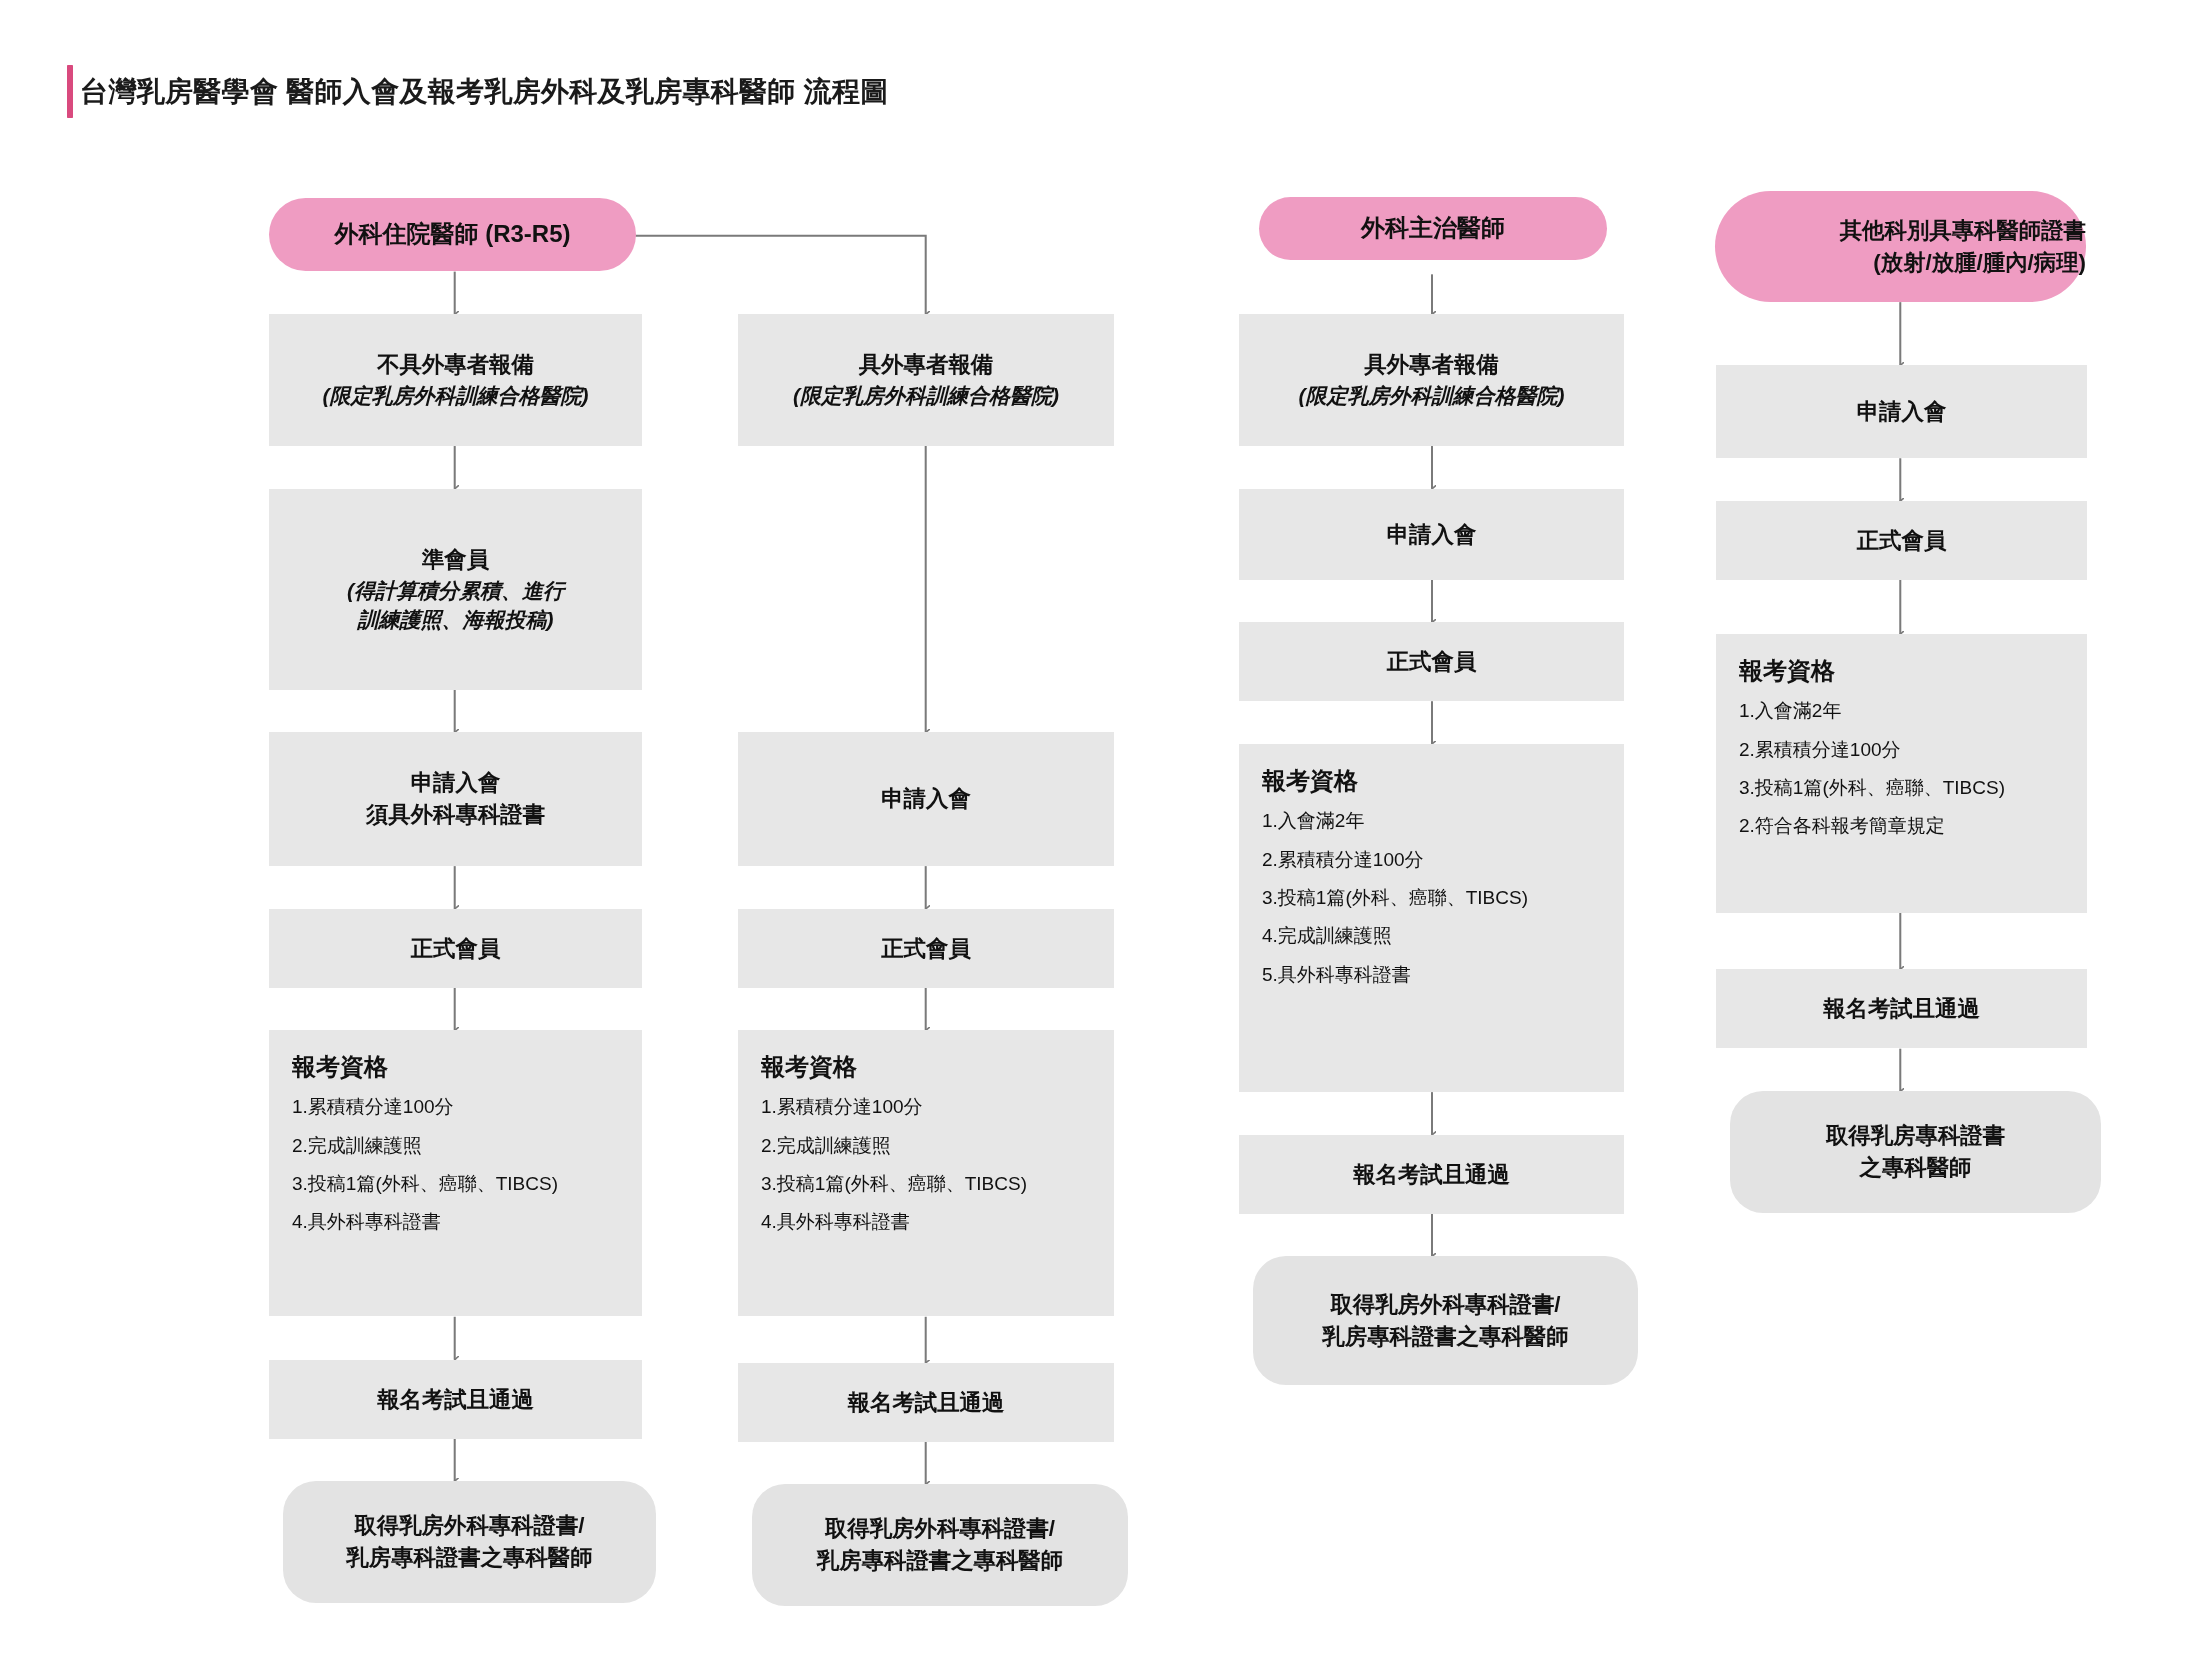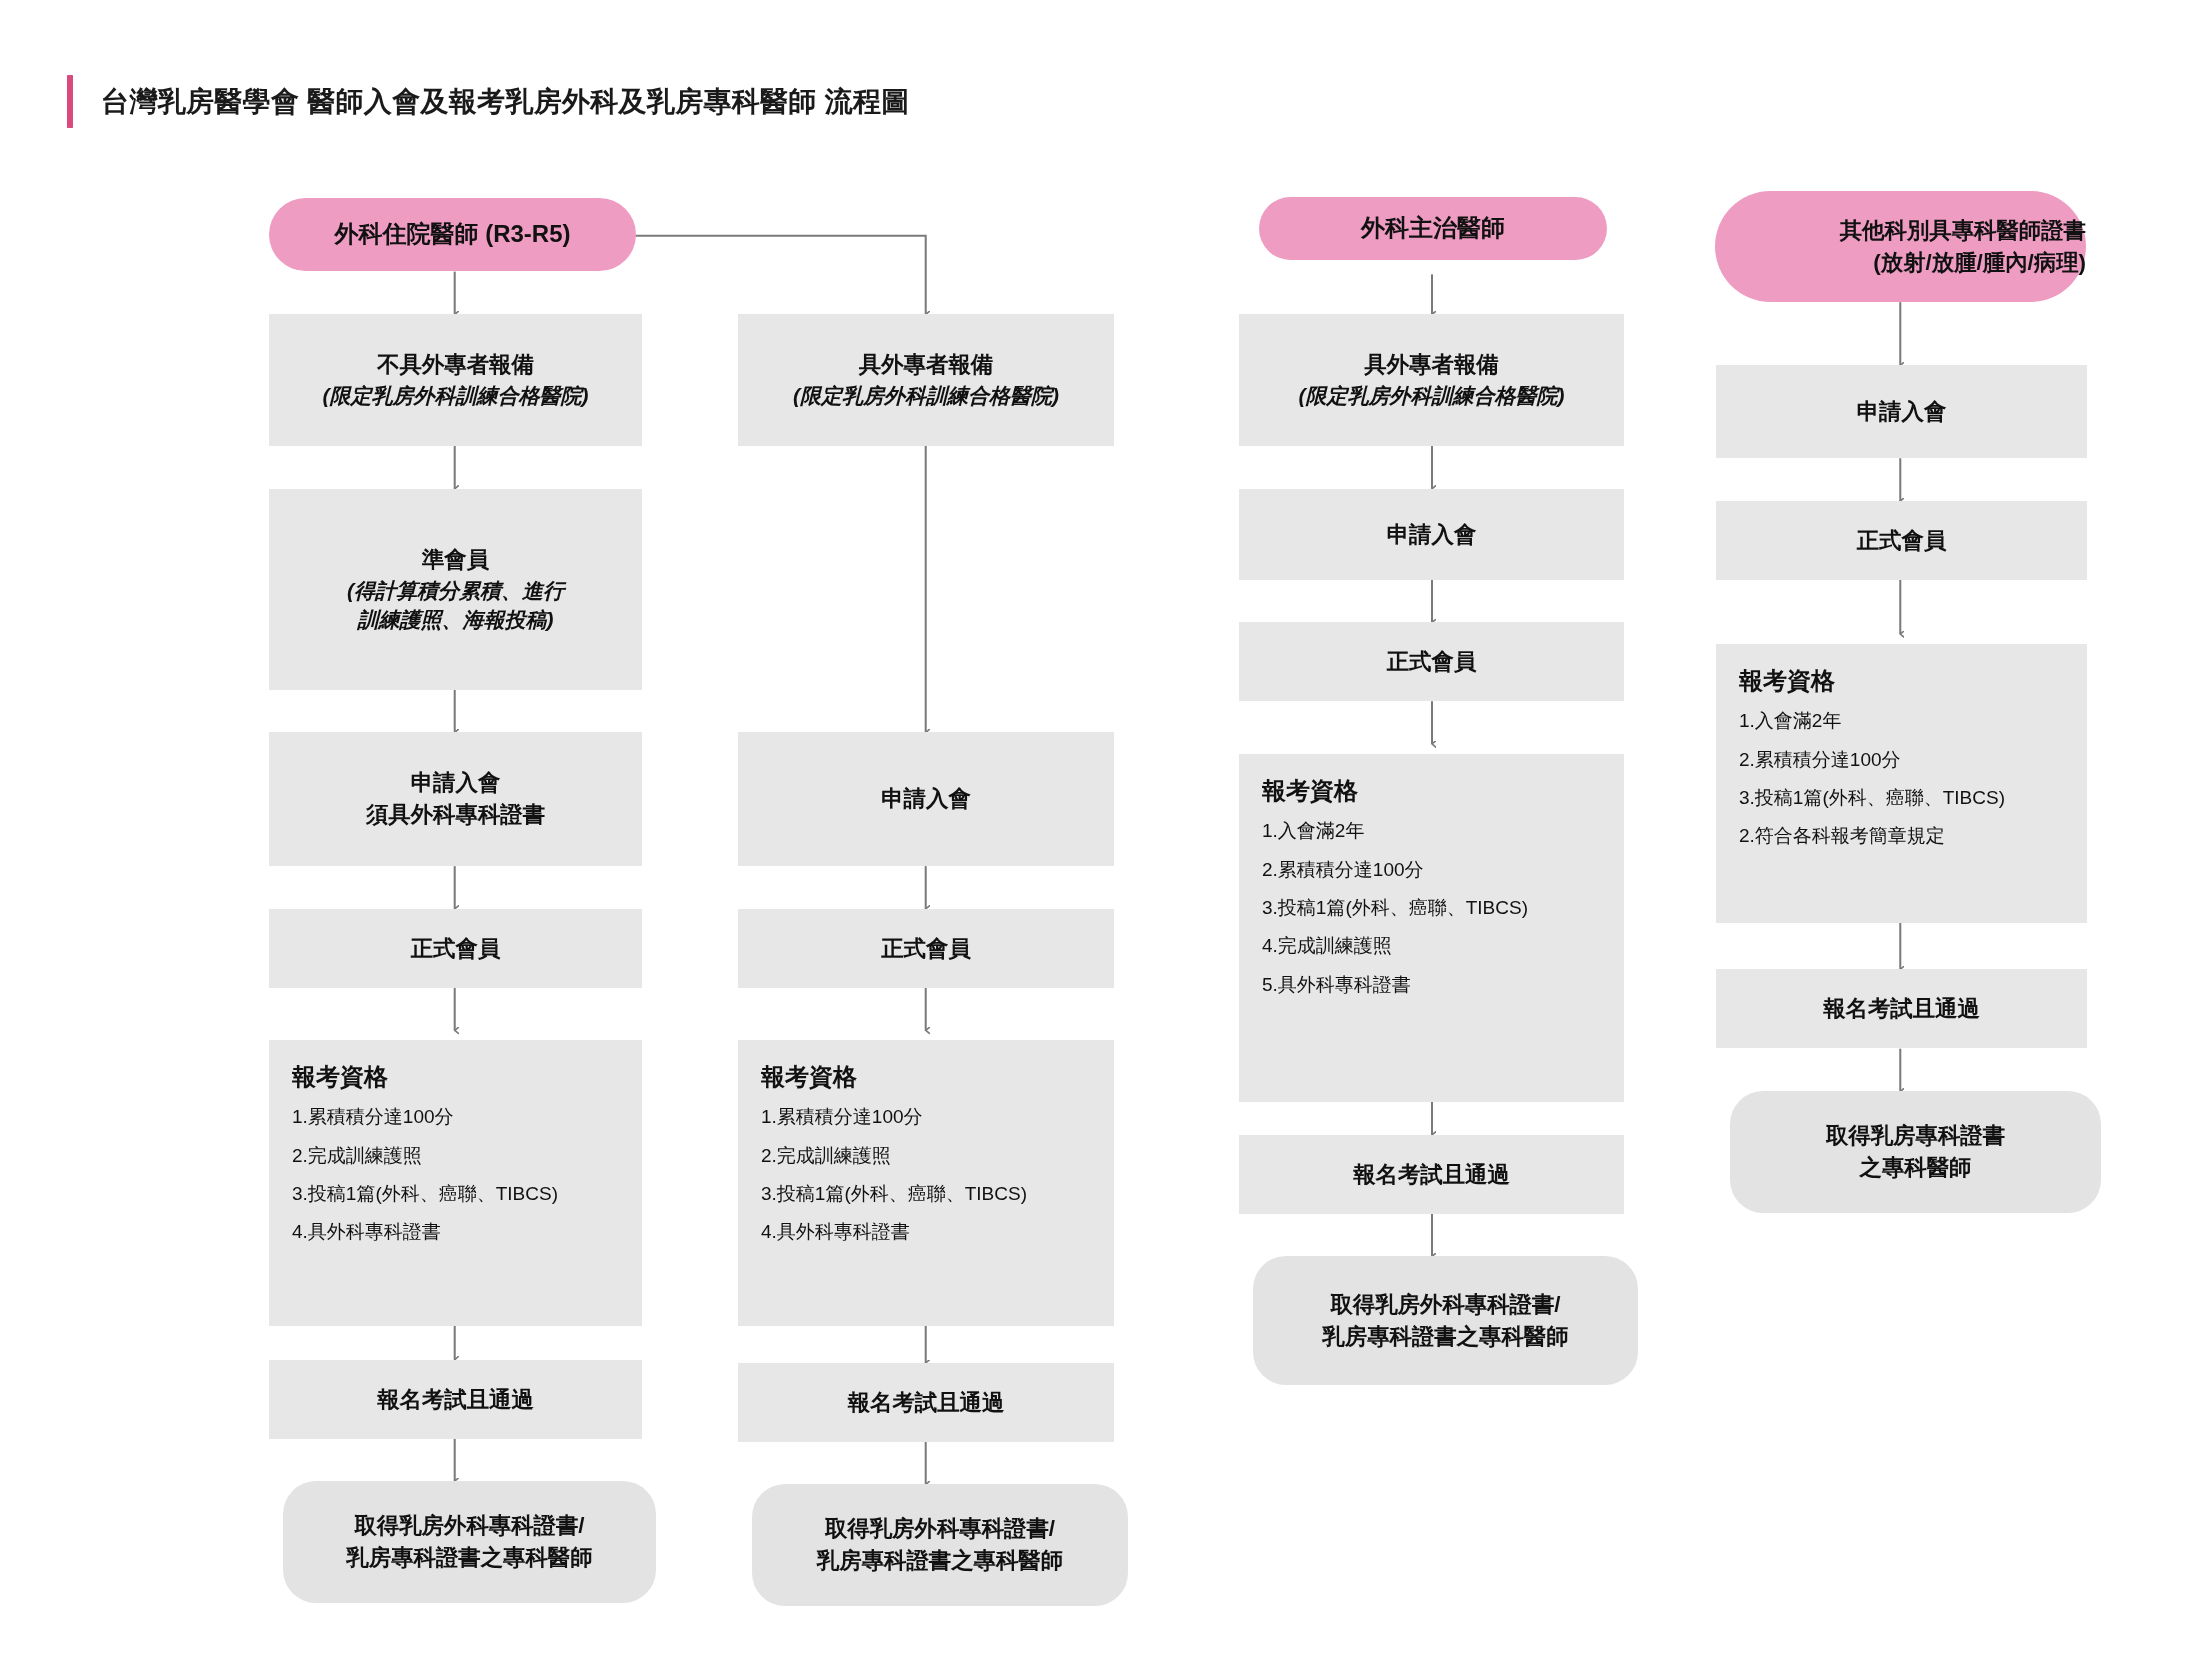--- a/index.html
+++ b/index.html
@@ -16,24 +16,24 @@
     width: 2205px;
     height: 1680px;
     background: #ffffff;
     overflow: hidden;
   }
 
   
   .title-wrap {
     position: absolute;
     left: 67px;
-    top: 75px;
+    top: 65px;
     display: flex;
     align-items: center;
-    gap: 28px;
+    gap: 7px;
   }
   .title-bar {
     width: 6.1px;
     height: 53px;
     background: #d94a7e;
     border-radius: 0.7px;
   }
   .title-text {
     font-size: 28px;
     font-weight: 700;
@@ -65,21 +65,20 @@
     background: #e3e3e3;
     border-radius: 33px;
     margin-left: 14px;
   }
   .node.listbox {
     background: #e7e7e7;
     align-items: flex-start;
     justify-content: flex-start;
     text-align: left;
     padding: 23px 20.4px 13.6px 23px;
-    margin-top: 10px;
   }
 
   .line {
     display: block;
     line-height: 1.42;
     white-space: nowrap;
   }
   .l-big   { font-size: 24px; font-weight: 700; }
   .l-med   { font-size: 22.4px; font-weight: 700; }
   .l-sub   { font-size: 21px; font-weight: 700; font-style: italic; }

